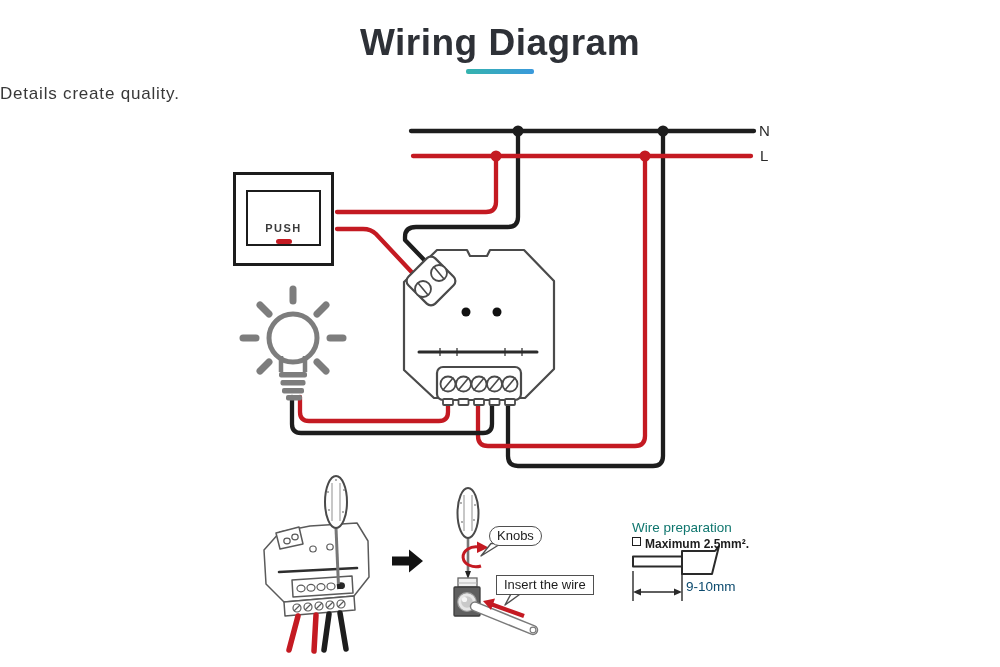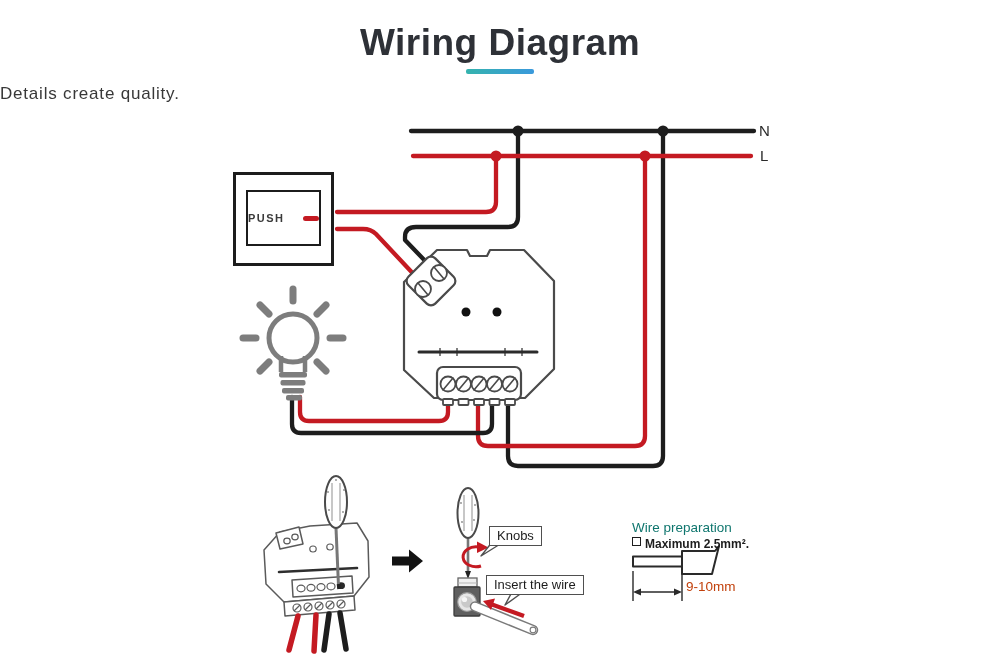--- a/index.html
+++ b/index.html
@@ -32,30 +32,30 @@
   .redstroke{stroke:var(--wire-red);fill:none}
   .ptr{fill:#fff;stroke:#4f4f4f;stroke-width:1.4;stroke-linejoin:round}
   .prep{fill:#fff;stroke:#2a2a2a;stroke-width:2;stroke-linejoin:round}
   .dim{stroke:#2a2a2a;stroke-width:1.4}
   .dimhead{fill:#2a2a2a}
   
   .nl-label{position:absolute;font-size:15px;color:#2a2a2a;}
   .push-switch{position:absolute;left:233px;top:172px;width:95px;height:88px;
          border:3.5px solid #1c1c1c;background:#fff;}
   .push-inner{position:absolute;left:10px;top:15px;width:71px;height:52px;border:2.5px solid #1c1c1c;
-         display:flex;flex-direction:row;align-items:center;justify-content:space-between;gap:5px;}
+         display:flex;flex-direction:column;align-items:center;justify-content:flex-end;gap:5px;}
   .push-text{font-size:11px;font-weight:600;letter-spacing:1.5px;color:#3b3b3b;}
   .push-led{width:16px;height:5px;border-radius:2.5px;background:var(--wire-red);}
   .callout{position:absolute;background:#fff;border:1.4px solid #4f4f4f;padding:0 7px;
          height:18px;line-height:18px;font-size:13px;color:#1c1c1c;white-space:nowrap;}
   .prep-title{position:absolute;left:632px;top:520px;font-size:13.5px;color:#0f766e;}
   .prep-max{position:absolute;left:632px;top:537px;display:flex;align-items:flex-start;gap:4px;
          font-size:12px;font-weight:600;color:#1d1d1d;}
   .checkbox{display:inline-block;width:7px;height:7px;border:1.5px solid #1d1d1d;}
-  .strip-len{position:absolute;left:686px;top:579px;font-size:13.5px;color:#c2410c;}
+  .strip-len{position:absolute;left:686px;top:579px;font-size:13.5px;color:#0c4a6e;}
 </style>
 </head>
 <body>
 
 <div class="stage">
 
   <h1 class="title">Wiring Diagram</h1>
   <div class="title-underline"></div>
   <p class="subtitle">Details create quality.</p>
 
@@ -240,22 +240,22 @@
   <span class="nl-label" style="left:759px;top:122px;">N</span>
   <span class="nl-label" style="left:760px;top:147px;">L</span>
 
   <div class="push-switch">
     <div class="push-inner">
       <span class="push-text">PUSH</span>
       <span class="push-led"></span>
     </div>
   </div>
 
-  <div class="callout" style="left:489px;top:526px;">Knobs</div>
-  <div class="callout" style="left:486px;top:575px;">Insert the wire</div>
+  <div class="callout" style="left:489px;top:526px;border-radius:10px;">Knobs</div>
+  <div class="callout" style="left:496px;top:575px;">Insert the wire</div>
 
   <div class="prep-title">Wire preparation</div>
   <div class="prep-max">
     <span class="checkbox"></span>
     <span>Maximum 2.5mm².</span>
   </div>
   <div class="strip-len">9-10mm</div>
 
 </div>
 

